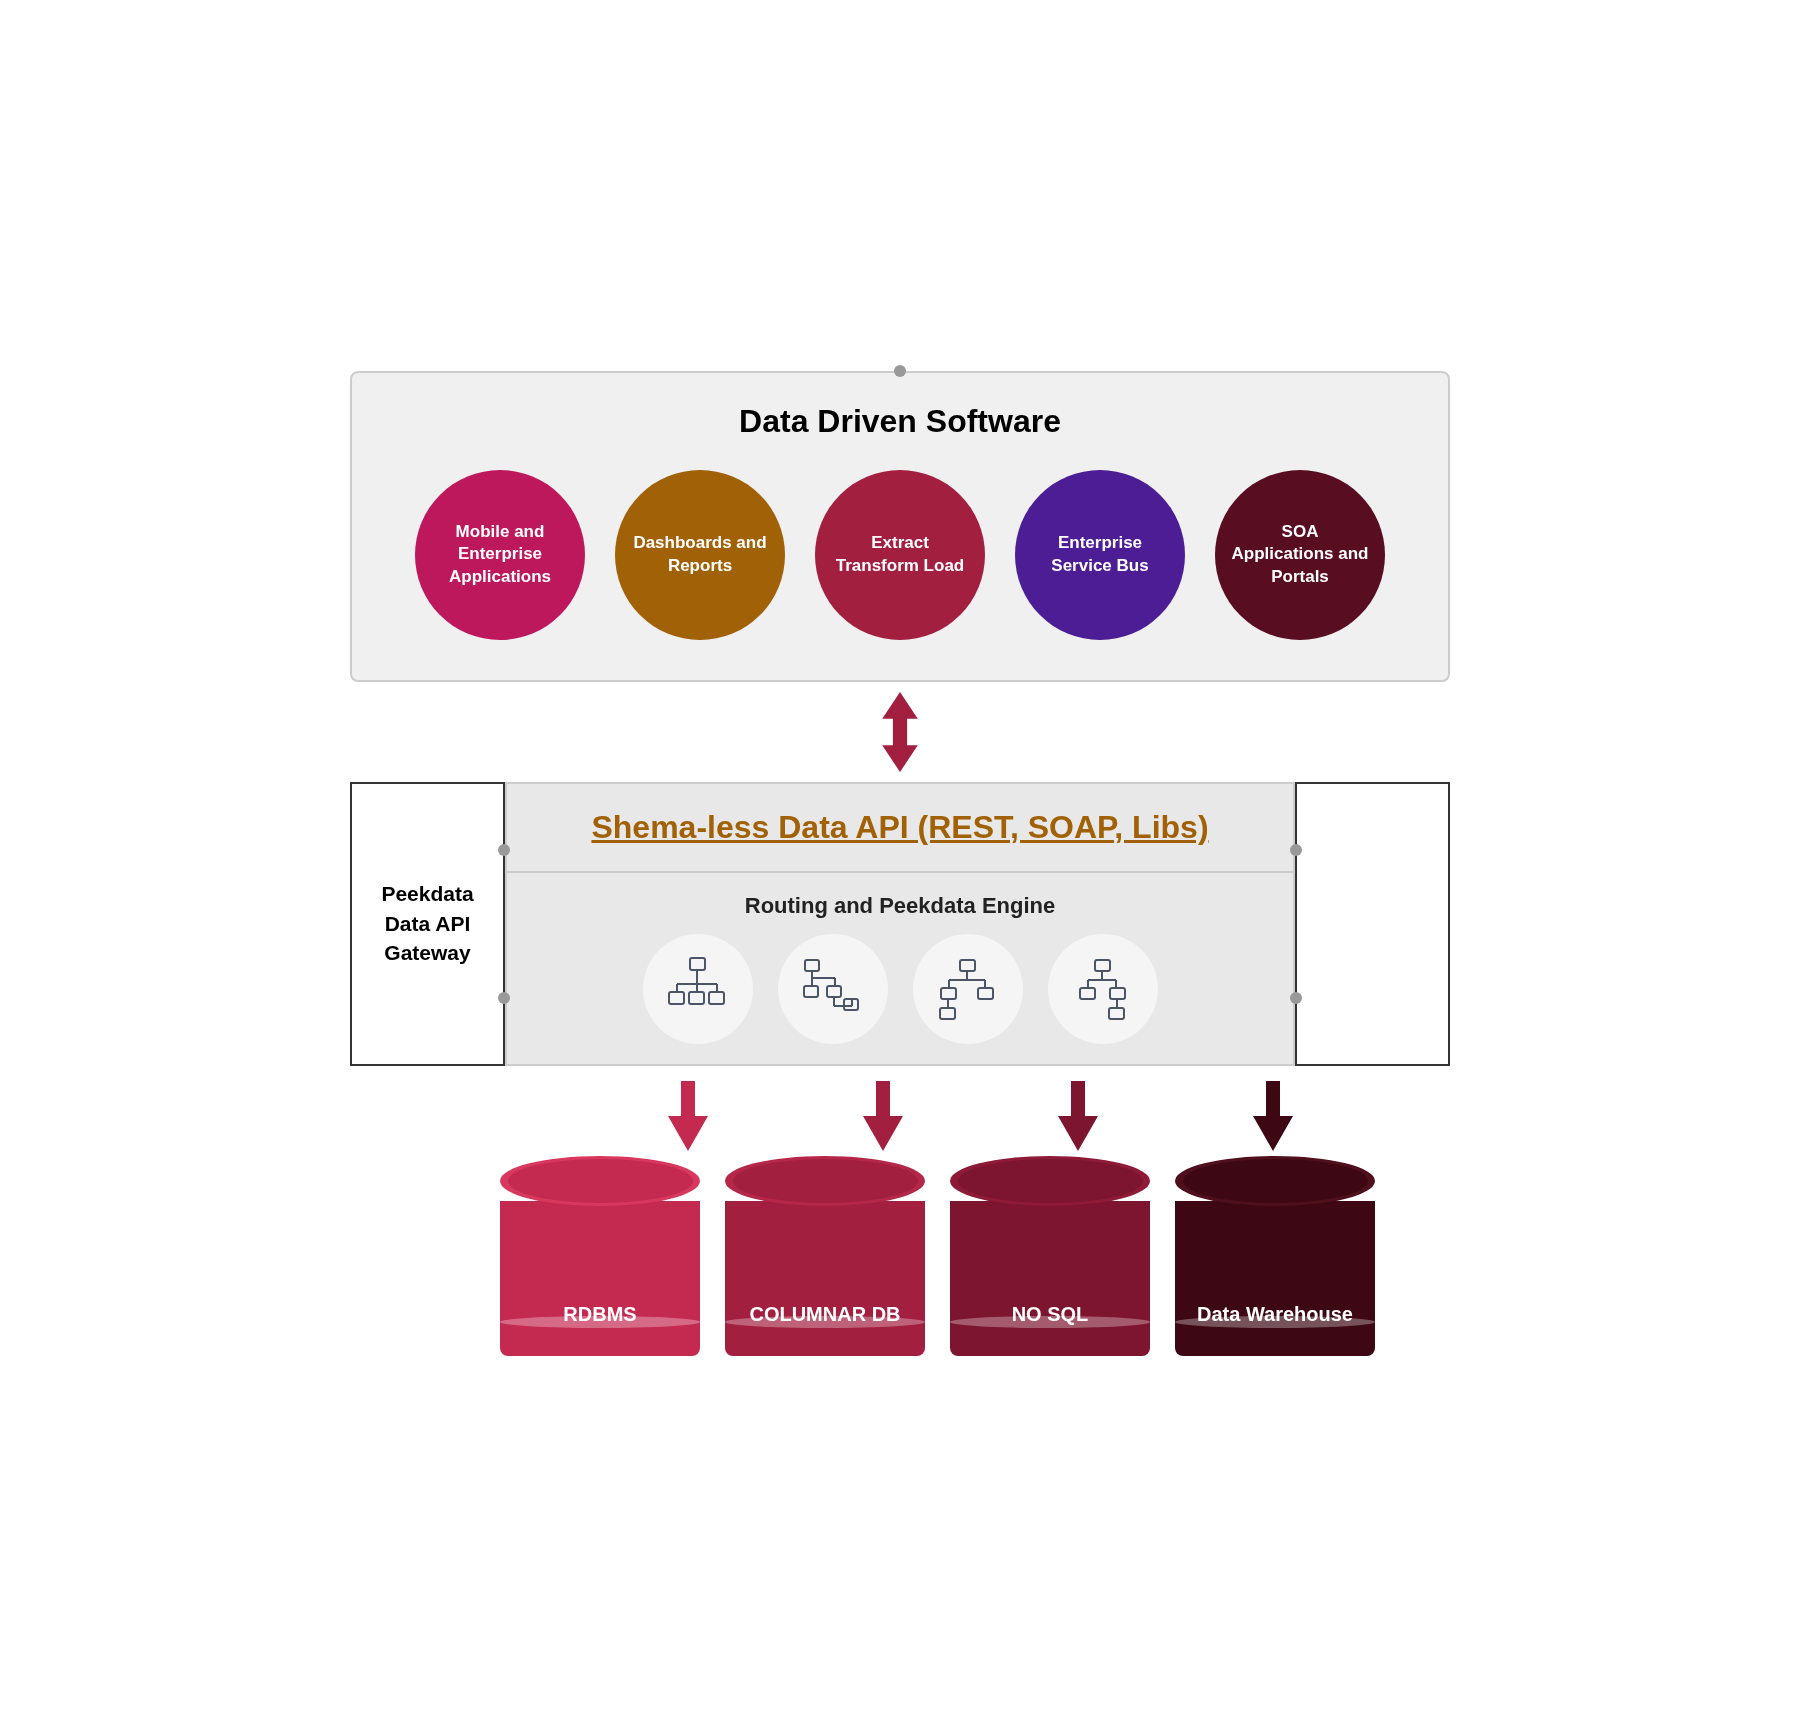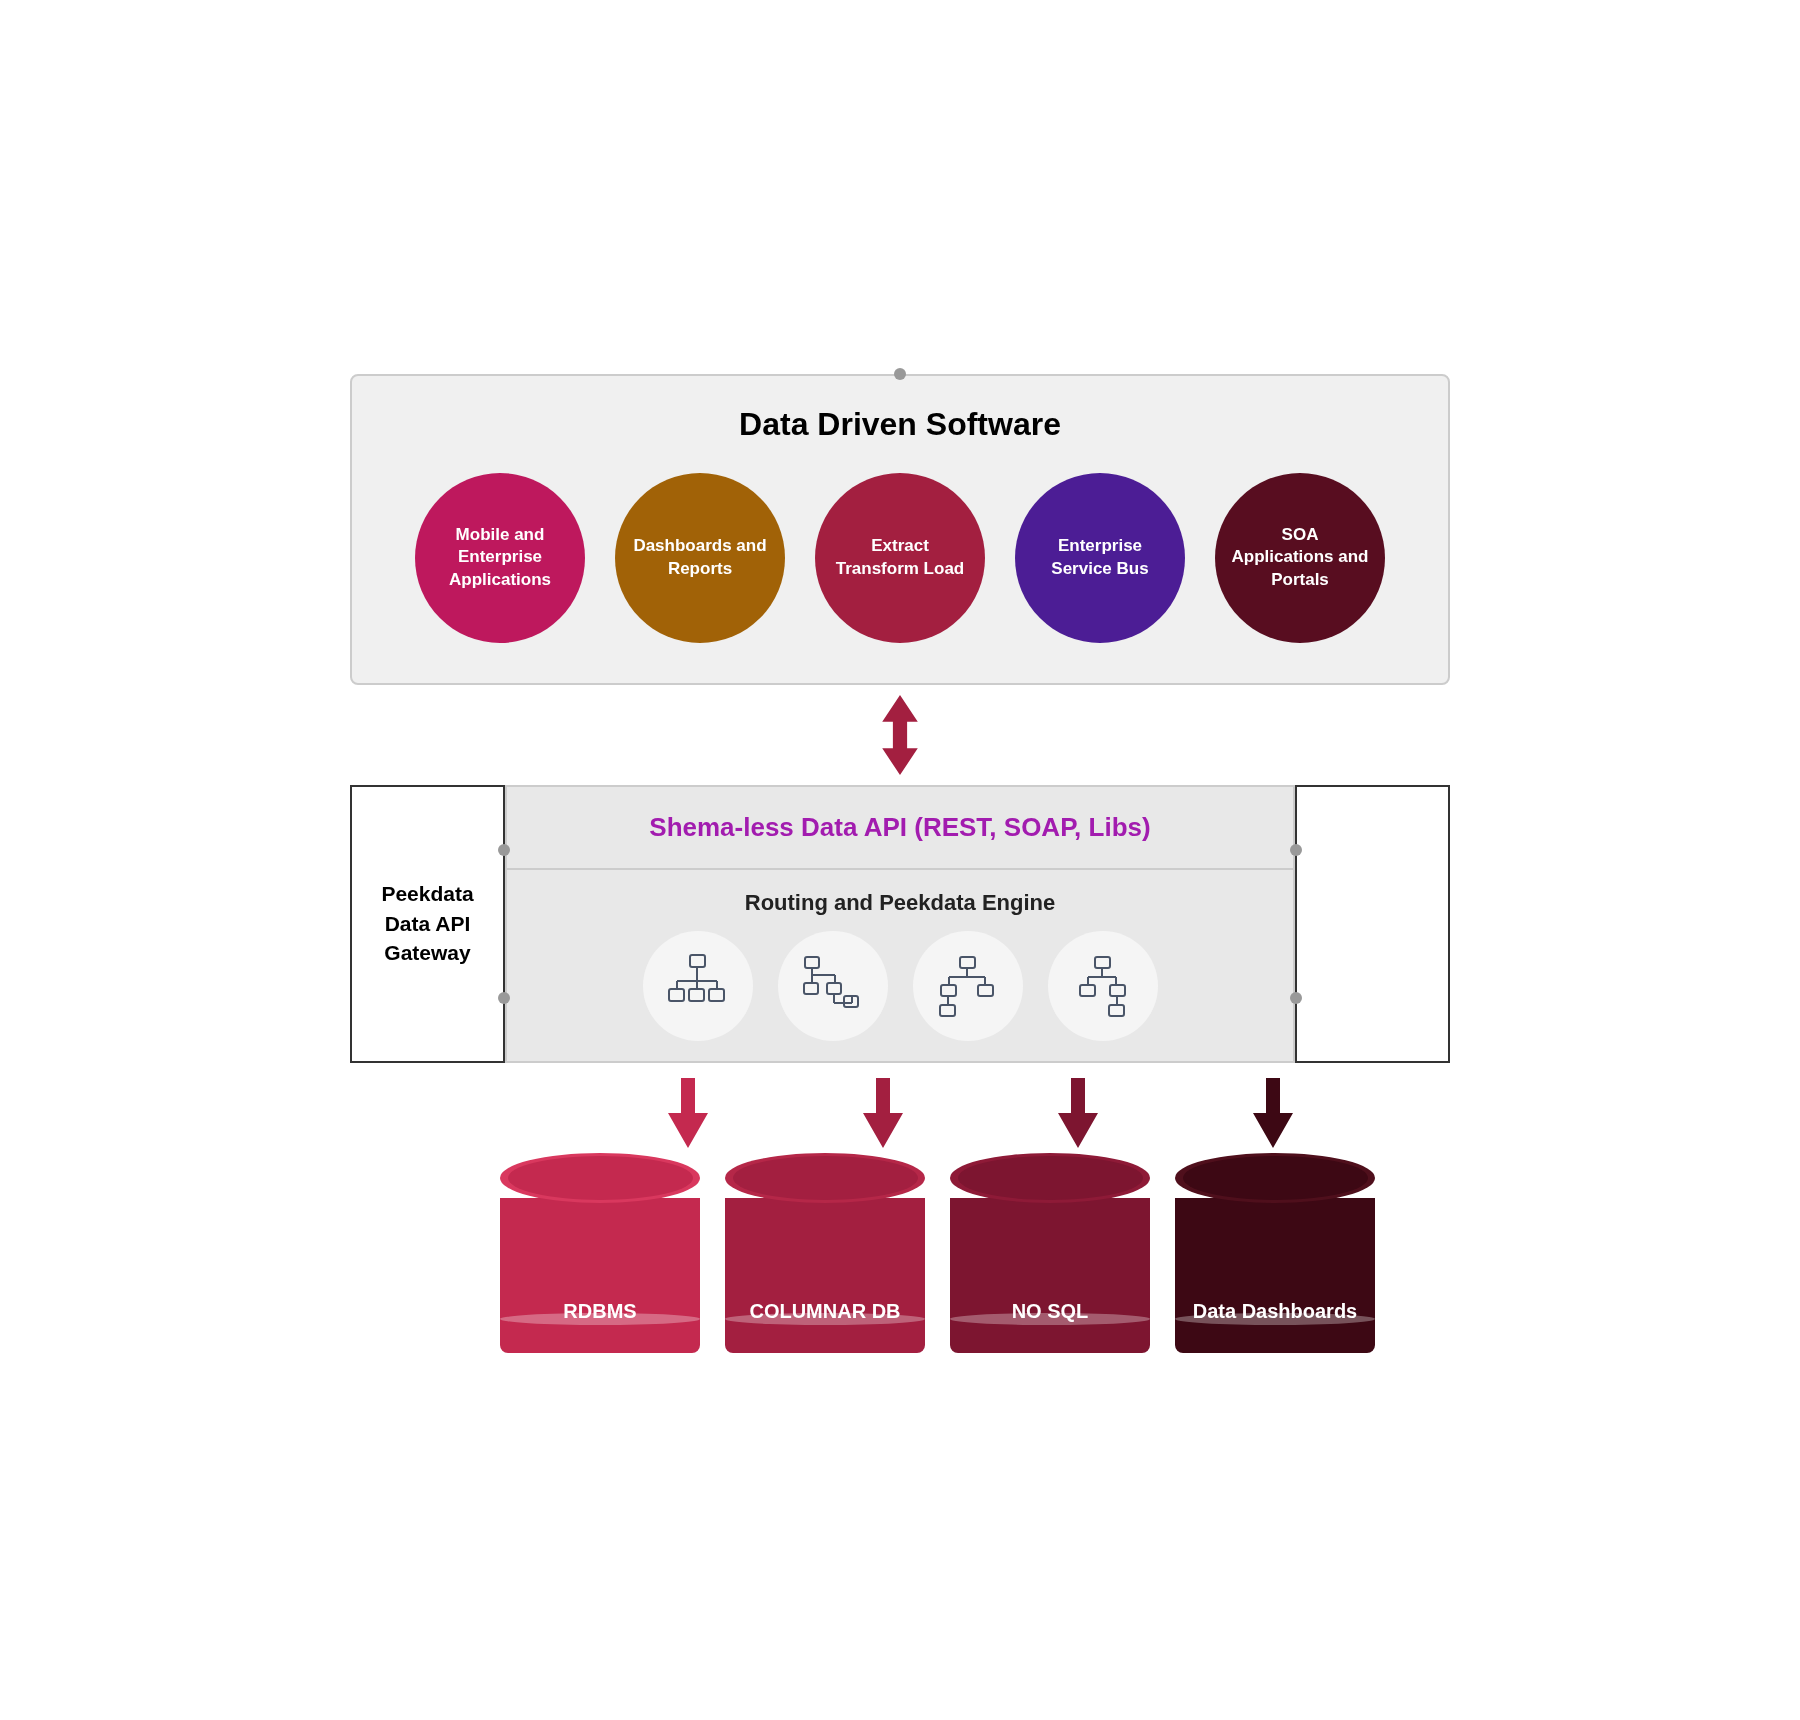--- a/index.html
+++ b/index.html
@@ -140,24 +140,25 @@
     .api-block {
       flex: 1;
       background: #e8e8e8;
       border: 2.5px solid #ccc;
       display: flex;
       flex-direction: column;
     }
     .api-top {
       padding: 25px 20px;
       text-align: center;
-      font-size: 26px;
-      font-weight: bold;
-      color: #a21caf;
+      font-size: 32px;
+      font-weight: bold;
+      color: #a16207;
       border-bottom: 2px solid #ccc;
+      text-decoration: underline;
     }
     .api-bottom {
       padding: 20px;
       display: flex;
       flex-direction: column;
       gap: 10px;
     }
     .routing-title {
       font-size: 22px;
       font-weight: bold;
@@ -449,18 +450,18 @@
         <div class="cyl-highlight"></div>
         <div class="db-label">NO SQL</div>
       </div>
     </div>
     <div class="db-container">
       <div class="cylinder cyl-4">
         <div class="cyl-body"></div>
         <div class="cyl-top-ellipse"></div>
         <div class="cyl-top-inner"></div>
         <div class="cyl-highlight"></div>
-        <div class="db-label">Data Dashboards</div>
+        <div class="db-label">Data Warehouse</div>
       </div>
     </div>
   </div>
 
 </div>
 
 </body></html>

